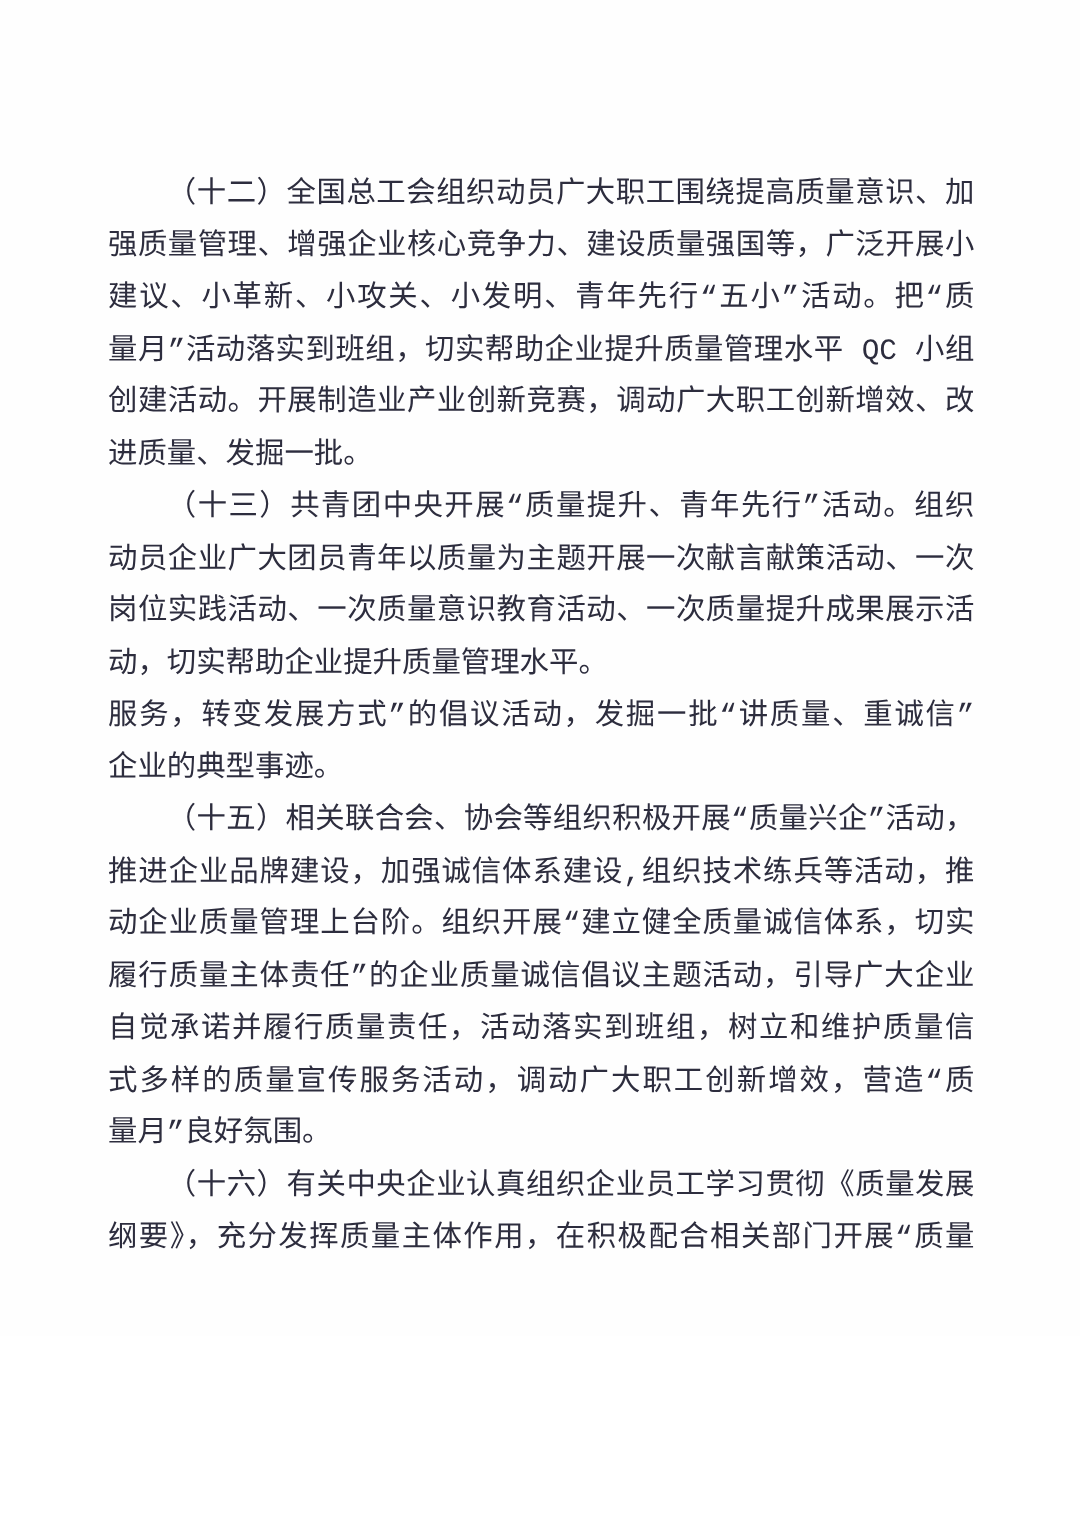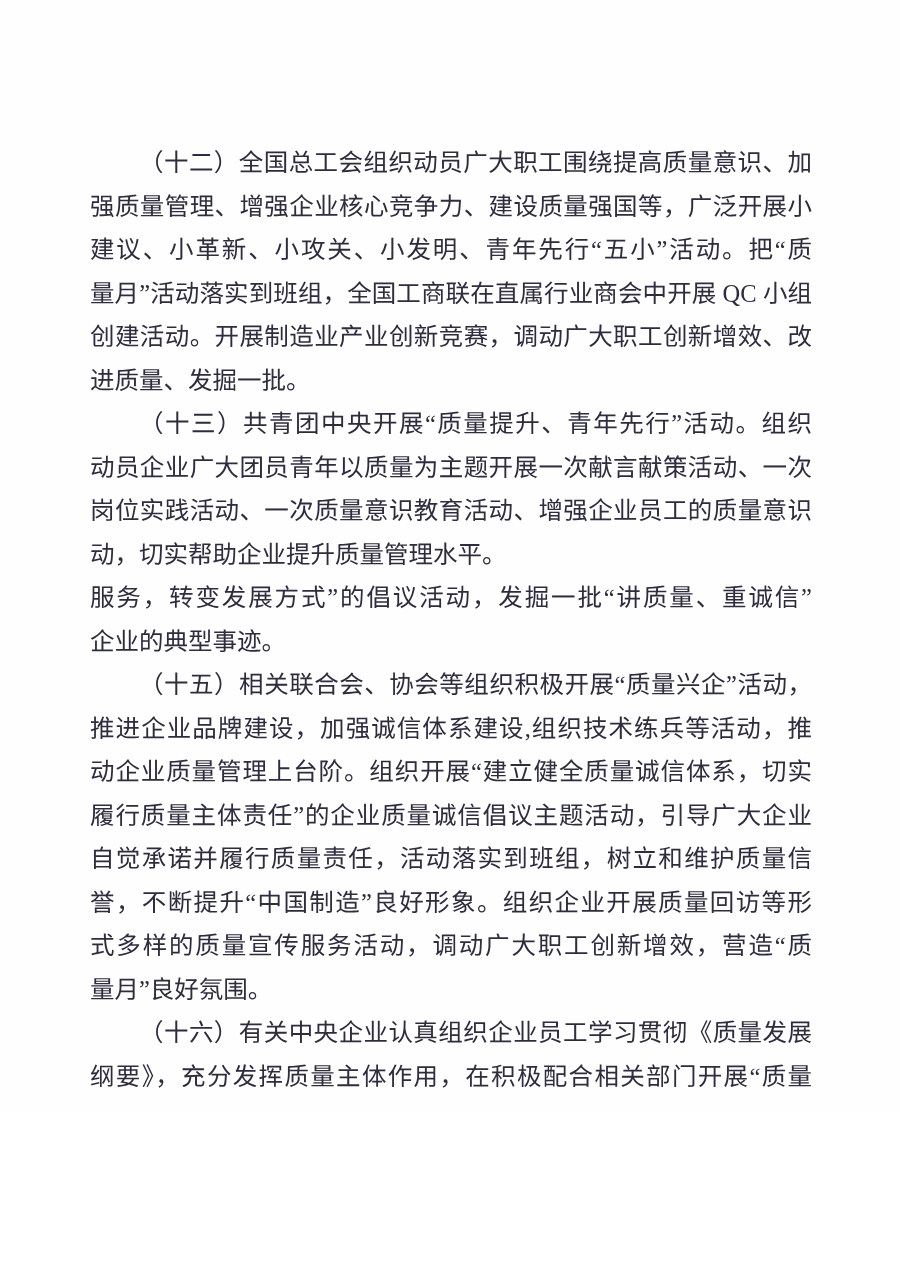--- a/index.html
+++ b/index.html
@@ -6,21 +6,21 @@
     margin: 0;
     padding: 0;
     background: #ffffff;
   }
   #page {
     position: relative;
     width: 900px;
     height: 1113px;
     background: #fefefef7;
     overflow: hidden;
-    font-family: Liberation Serif, serif;
+    font-family: Liberation Mono, monospace;
     color: #2d2d3e;
   }
   #doc-body {
     position: absolute;
     left: 90px;
     top: 141px;
     width: 722px;
   }
   .line {
     height: 43.5px;
@@ -54,35 +54,34 @@
   }
 </style>
 </head>
 <body>
 
 <main id="page">
   <section id="doc-body">
       <div class="line first">（十二）全国总工会组织动员广大职工围绕提高质量意识、加</div>
       <div class="line">强质量管理、增强企业核心竞争力、建设质量强国等，广泛开展小</div>
       <div class="line">建议、小革新、小攻关、小发明、青年先行“五小”活动。把“质</div>
-      <div class="line">量月”活动落实到班组，全国工商联在直属行业商会中开展 QC 小组</div>
+      <div class="line">量月”活动落实到班组，切实帮助企业提升质量管理水平 QC 小组</div>
       <div class="line">创建活动。开展制造业产业创新竞赛，调动广大职工创新增效、改</div>
       <div class="line plast">进质量、发掘一批。</div>
       <div class="line first">（十三）共青团中央开展“质量提升、青年先行”活动。组织</div>
       <div class="line">动员企业广大团员青年以质量为主题开展一次献言献策活动、一次</div>
-      <div class="line">岗位实践活动、一次质量意识教育活动、增强企业员工的质量意识</div>
+      <div class="line">岗位实践活动、一次质量意识教育活动、一次质量提升成果展示活</div>
       <div class="line plast">动，切实帮助企业提升质量管理水平。</div>
       <div class="line">服务，转变发展方式”的倡议活动，发掘一批“讲质量、重诚信”</div>
       <div class="line plast">企业的典型事迹。</div>
       <div class="line first">（十五）相关联合会、协会等组织积极开展“质量兴企”活动，</div>
       <div class="line">推进企业品牌建设，加强诚信体系建设,组织技术练兵等活动，推</div>
       <div class="line">动企业质量管理上台阶。组织开展“建立健全质量诚信体系，切实</div>
       <div class="line">履行质量主体责任”的企业质量诚信倡议主题活动，引导广大企业</div>
       <div class="line">自觉承诺并履行质量责任，活动落实到班组，树立和维护质量信</div>
-      <div class="line">誉，不断提升“中国制造”良好形象。组织企业开展质量回访等形</div>
       <div class="line">式多样的质量宣传服务活动，调动广大职工创新增效，营造“质</div>
       <div class="line plast">量月”良好氛围。</div>
       <div class="line first">（十六）有关中央企业认真组织企业员工学习贯彻《质量发展</div>
       <div class="line">纲要》，充分发挥质量主体作用，在积极配合相关部门开展“质量</div>
     </section>
   <footer id="page-footer">
     <span id="page-number">— 13 —</span>
   </footer>
 </main>
 

